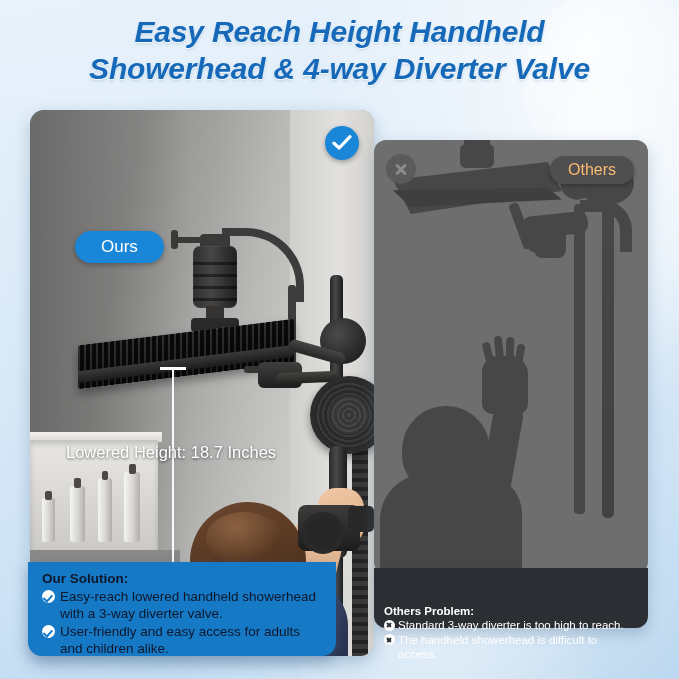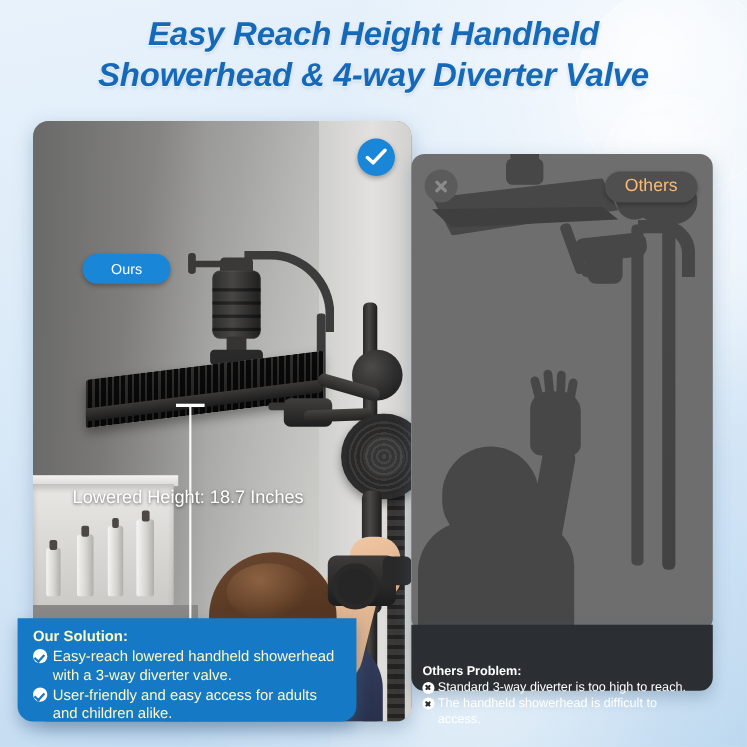--- a/index.html
+++ b/index.html
@@ -139,30 +139,30 @@
   .boy-neck{position:absolute;left:196px;top:486px;width:52px;height:34px;background:#d9a87f;}
 
   
   .dim-line{position:absolute;left:142px;top:258px;width:2px;height:296px;background:#ffffff;opacity:.95;}
   .dim-cap-top{position:absolute;left:130px;top:257px;width:26px;height:3px;background:#fff;}
   .dim-label{position:absolute;left:36px;top:333px;color:#fff;font-size:16.5px;font-weight:500;
     text-shadow:0 1px 3px rgba(0,0,0,.6);white-space:nowrap;}
 
   
   .badge-ours{position:absolute;left:45px;top:121px;background:#1a86d8;color:#fff;
-    border-radius:20px;padding:6px 26px;font-size:13px;font-weight:500;
+    border-radius:20px;padding:6px 26px;font-size:17px;font-weight:500;
     box-shadow:0 2px 5px rgba(0,0,0,.3);}
   .check-circle{position:absolute;right:15px;top:16px;width:34px;height:34px;border-radius:50%;
     background:#1a86d8;box-shadow:0 2px 5px rgba(0,0,0,.32);}
   .check-circle svg{position:absolute;left:7px;top:8px;}
 
   
   #ours-caption{
-    position:absolute;left:16px;top:562px;width:308px;height:94px;
-    background:#1579c6;border-radius:0 0 14px 14px;color:#fef9c3;
+    position:absolute;left:28px;top:562px;width:308px;height:94px;
+    background:#1579c6;border-radius:0 0 14px 14px;color:#0f172a;
     box-sizing:border-box;padding:9px 14px 10px 14px;
     box-shadow:0 6px 14px rgba(70,110,150,.4);
   }
   #ours-caption .cap-title{font-weight:bold;font-size:13.5px;margin-bottom:2px;}
   .li{display:flex;align-items:flex-start;gap:5px;font-size:13.5px;line-height:1.26;margin-top:1px;}
   .li .txt{flex:1;}
   .ico-check{flex:0 0 auto;width:13px;height:13px;border-radius:50%;background:#fff;position:relative;margin-top:2px;}
   .ico-check:after{content:"";position:absolute;left:3.4px;top:3px;width:4px;height:6.5px;
     border:solid #1579c6;border-width:0 2px 2px 0;transform:rotate(42deg);}
 

